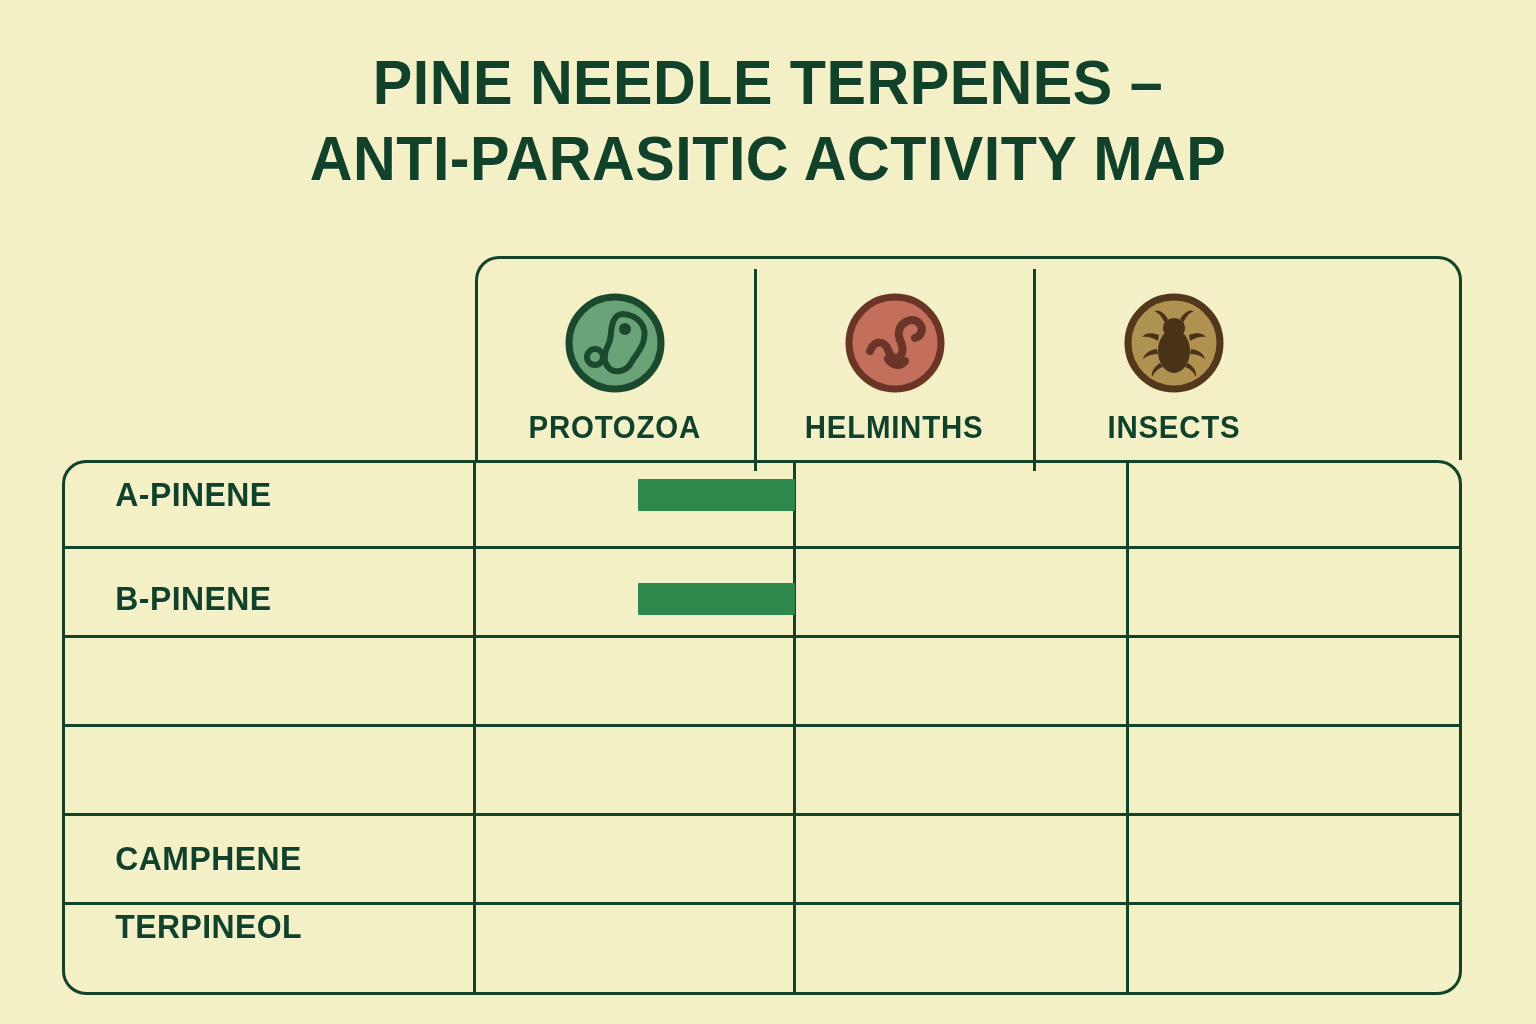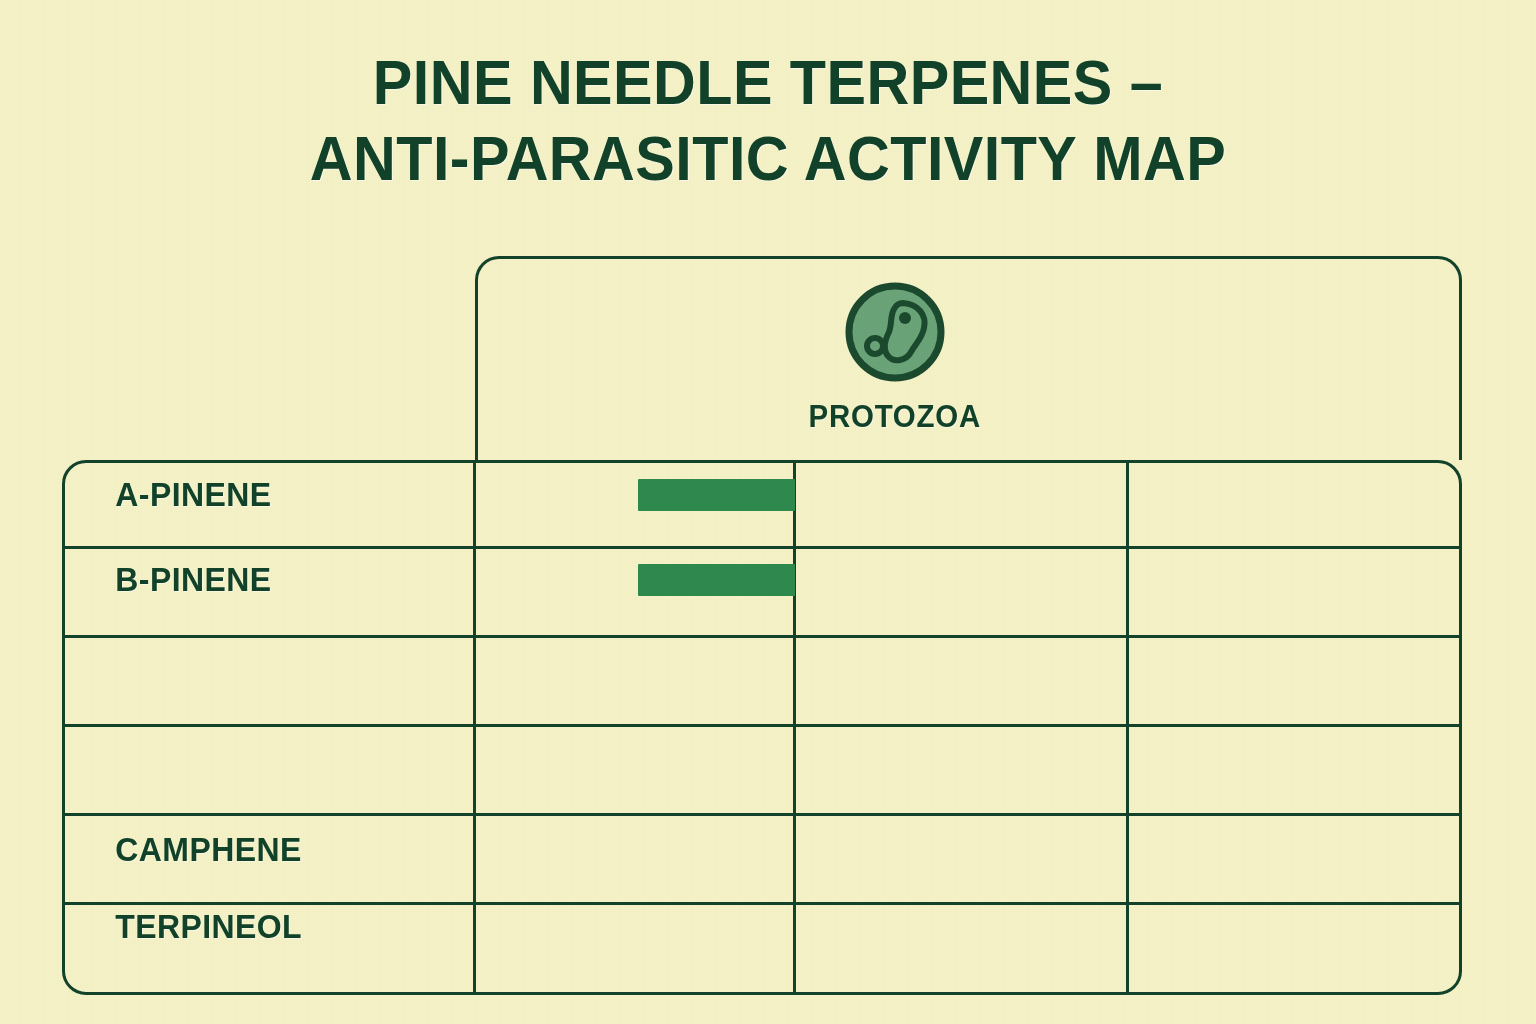--- a/index.html
+++ b/index.html
@@ -54,21 +54,21 @@
     height: 204px;          
     border: 3px solid #14432b;
     border-bottom: none;
     border-radius: 24px 24px 0 0;
     box-sizing: border-box;
   }
 
   #header-cells {
     position: absolute;
     left: 413px;
-    top: 0;
+    top: 11px;
     width: 839px;
     height: 204px;
     display: flex;
   }
   .header-cell {
     flex: 1 1 0;
     position: relative;
     display: flex;
     flex-direction: column;
     align-items: center;
@@ -237,21 +237,52 @@
           <circle cx="50" cy="50" r="46" fill="#6aa478" stroke="#1c4a2e" stroke-width="7"></circle>
           <path d="M58 21 C73 22 82 33 79 46 C77 57 70 62 66 70 C61 79 49 81 43 74
                    C37 67 40 58 44 50 C47 43 45 34 49 27 C51 23 54 21 58 21 Z" fill="none" stroke="#1c4a2e" stroke-width="6" stroke-linejoin="round"></path>
           <circle cx="60" cy="36" r="6" fill="#1c4a2e"></circle>
           <circle cx="30" cy="64" r="8" fill="none" stroke="#1c4a2e" stroke-width="6"></circle>
         </svg>
       </span>
       <span class="header-label">PROTOZOA</span>
     </div>
 
-
+    <div class="header-cell">
+      <span class="header-icon">
+        <svg width="100" height="100" viewBox="0 0 100 100">
+          <circle cx="50" cy="50" r="46" fill="#c4705c" stroke="#6b3528" stroke-width="7"></circle>
+          <path d="M25 58 C30 46 40 48 43 57 C46 66 54 68 57 60 C60 51 52 47 54 38
+                   C56 28 68 24 74 30 C79 35 77 43 70 45" fill="none" stroke="#6b3528" stroke-width="8" stroke-linecap="round" stroke-linejoin="round"></path>
+          <path d="M43 66 C47 73 56 74 60 68" fill="none" stroke="#6b3528" stroke-width="8" stroke-linecap="round"></path>
+        </svg>
+      </span>
+      <span class="header-label">HELMINTHS</span>
+    </div>
+
+    <div class="header-cell">
+      <span class="header-icon">
+        <svg width="100" height="100" viewBox="0 0 100 100">
+          <circle cx="50" cy="50" r="46" fill="#b19352" stroke="#54381e" stroke-width="7"></circle>
+          <g fill="#4a3318">
+            <ellipse cx="50" cy="58" rx="16" ry="22"></ellipse>
+            <ellipse cx="50" cy="35" rx="11" ry="10"></ellipse>
+            <path d="M44 26 C40 19 34 16 30 18 C35 20 38 24 41 30 Z"></path>
+            <path d="M56 26 C60 19 66 16 70 18 C65 20 62 24 59 30 Z"></path>
+            <path d="M35 42 C27 39 21 40 18 44 C24 43 29 45 34 48 Z"></path>
+            <path d="M65 42 C73 39 79 40 82 44 C76 43 71 45 66 48 Z"></path>
+            <path d="M33 56 C25 57 20 61 19 66 C24 62 29 61 34 61 Z"></path>
+            <path d="M67 56 C75 57 80 61 81 66 C76 62 71 61 66 61 Z"></path>
+            <path d="M36 70 C30 74 27 79 28 84 C31 78 35 75 39 74 Z"></path>
+            <path d="M64 70 C70 74 73 79 72 84 C69 78 65 75 61 74 Z"></path>
+          </g>
+        </svg>
+      </span>
+      <span class="header-label">INSECTS</span>
+    </div>
   </div>
 
   <div id="body-box"></div>
 
   <div id="grid">
     <div class="hline" style="top:86px"></div>
     <div class="hline" style="top:175px"></div>
     <div class="hline" style="top:264px"></div>
     <div class="hline" style="top:353px"></div>
     <div class="hline" style="top:442px"></div>
@@ -266,34 +297,34 @@
       <div class="row-label">α-PINENE</div>
       <div class="row-cells">
         <div class="cell cell-proto">
           <div class="bar bar-proto"></div>
         </div>
         <div class="cell cell-helm"></div>
         <div class="cell cell-insect"></div>
       </div>
     </div>
 
-    <div class="row" style="top:85px">
+    <div class="row" style="top:104px">
       <div class="row-label">β-PINENE</div>
       <div class="row-cells">
         <div class="cell cell-proto">
           <div class="bar bar-proto"></div>
         </div>
         <div class="cell cell-helm"></div>
         <div class="cell cell-insect"></div>
       </div>
     </div>
 
 
 
-    <div class="row" style="top:355px">
+    <div class="row" style="top:364px">
       <div class="row-label">CAMPHENE</div>
       <div class="row-cells">
         <div class="cell cell-proto"></div>
         <div class="cell cell-helm"></div>
         <div class="cell cell-insect"></div>
       </div>
     </div>
 
     <div class="row" style="top:432px">
       <div class="row-label">TERPINEOL</div>

